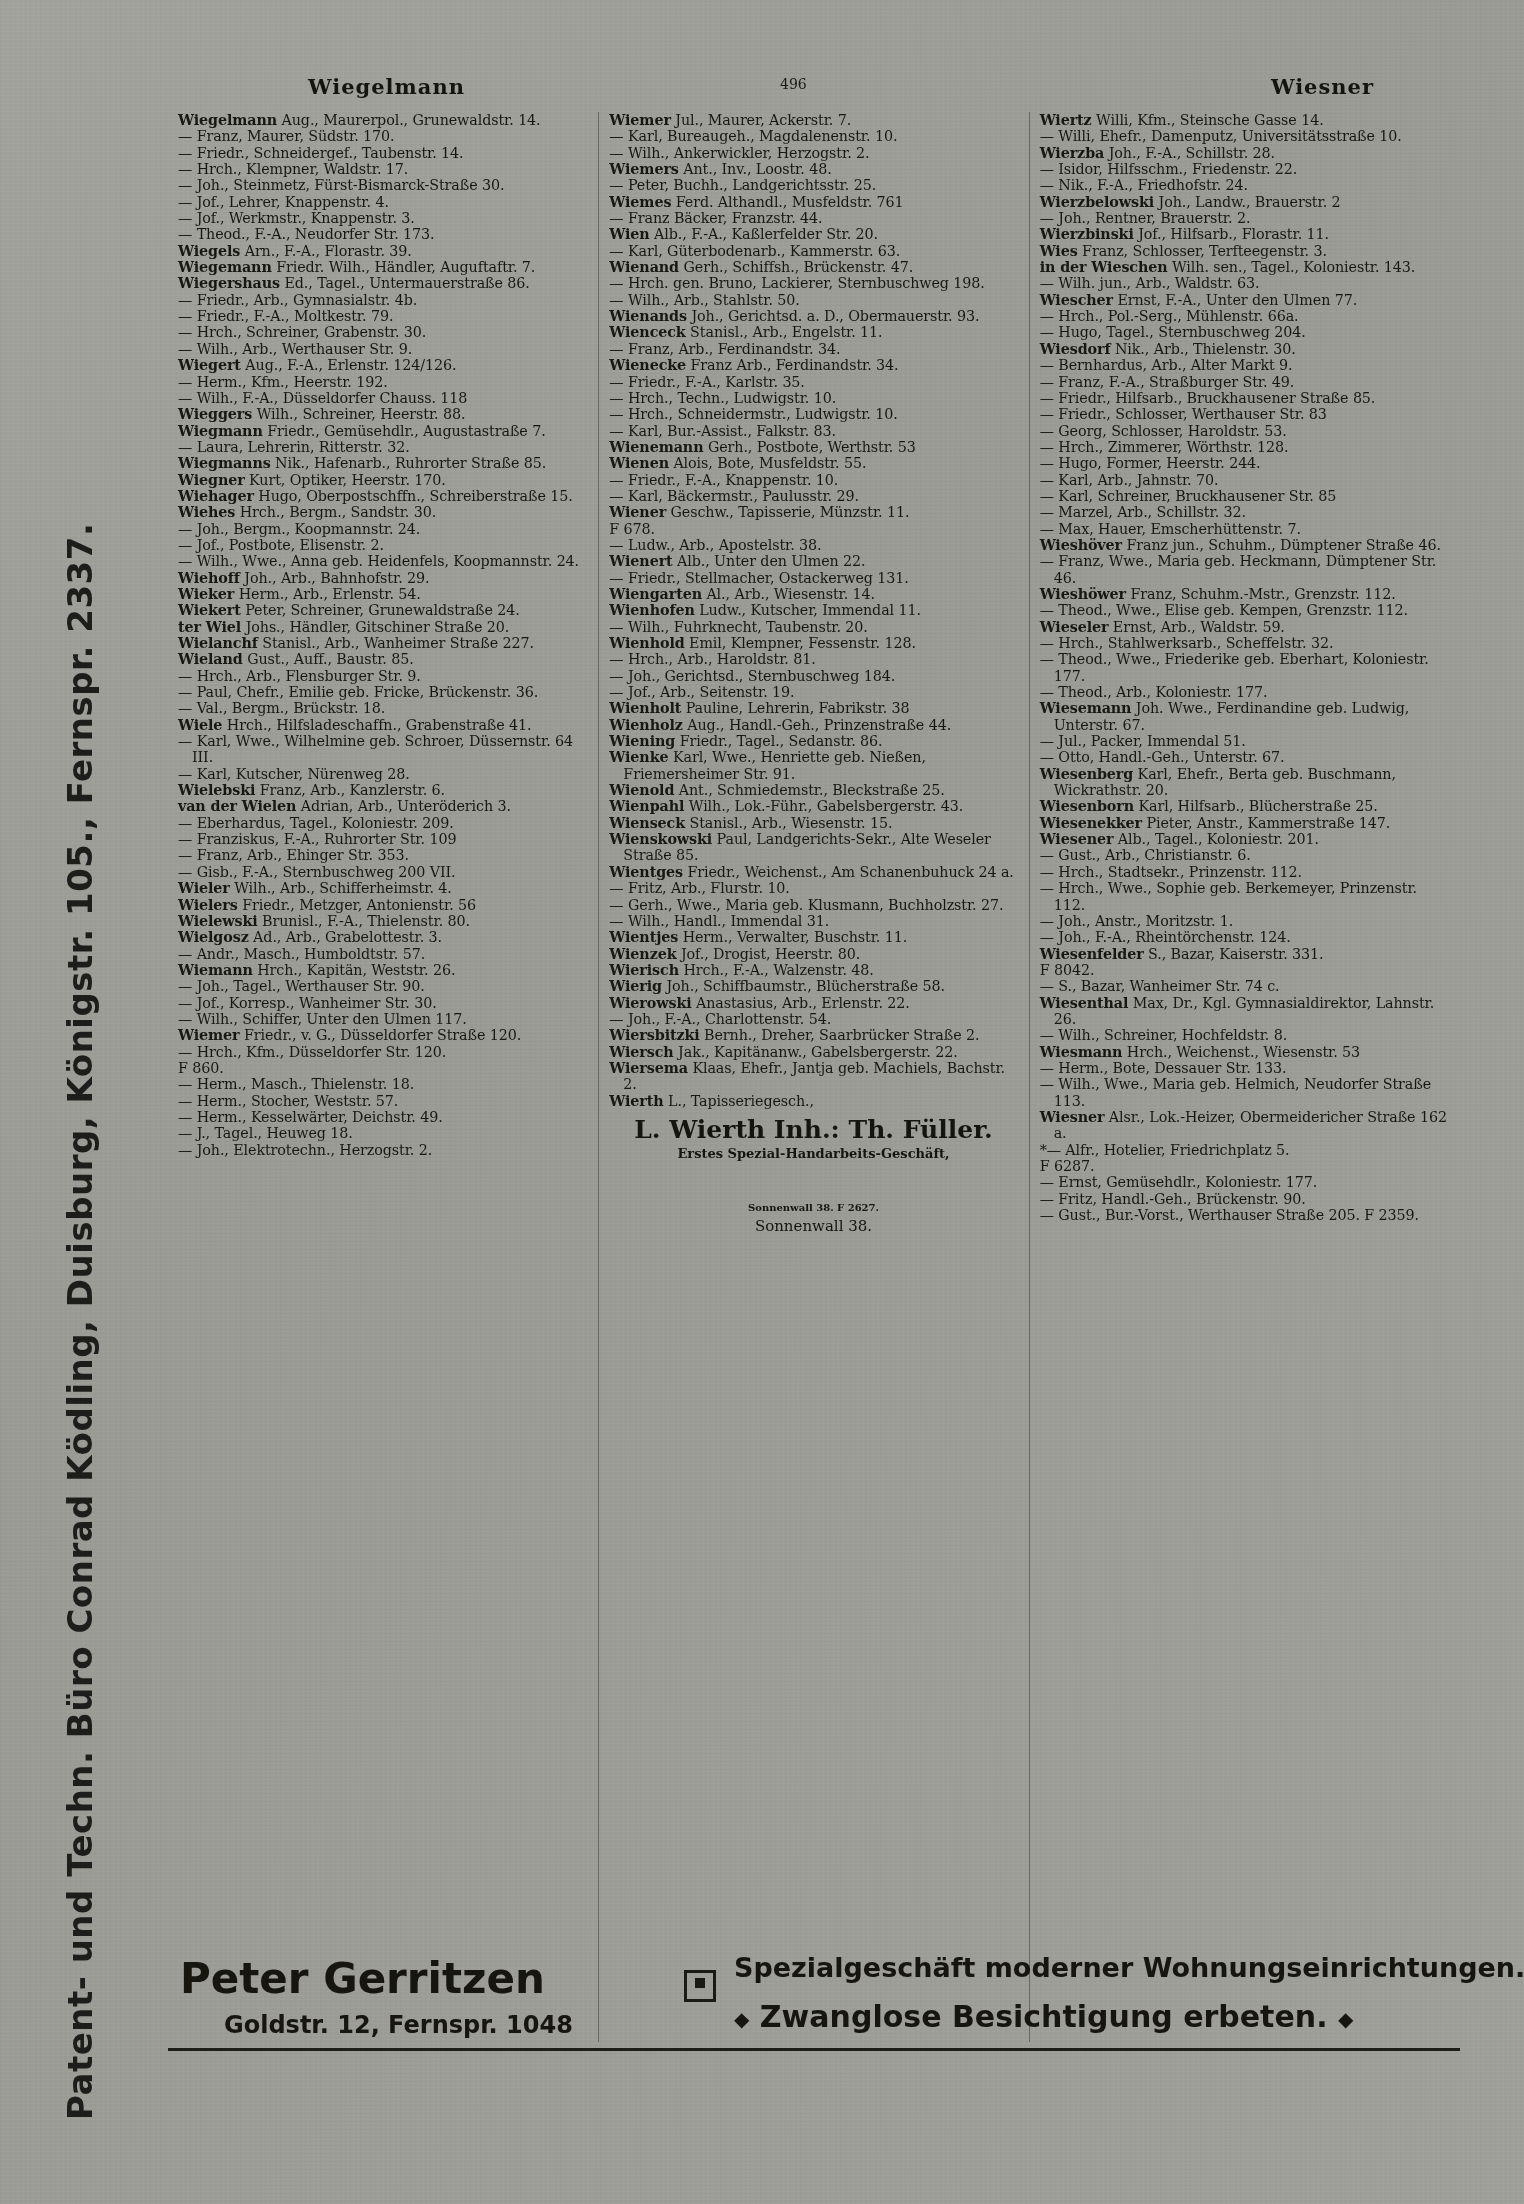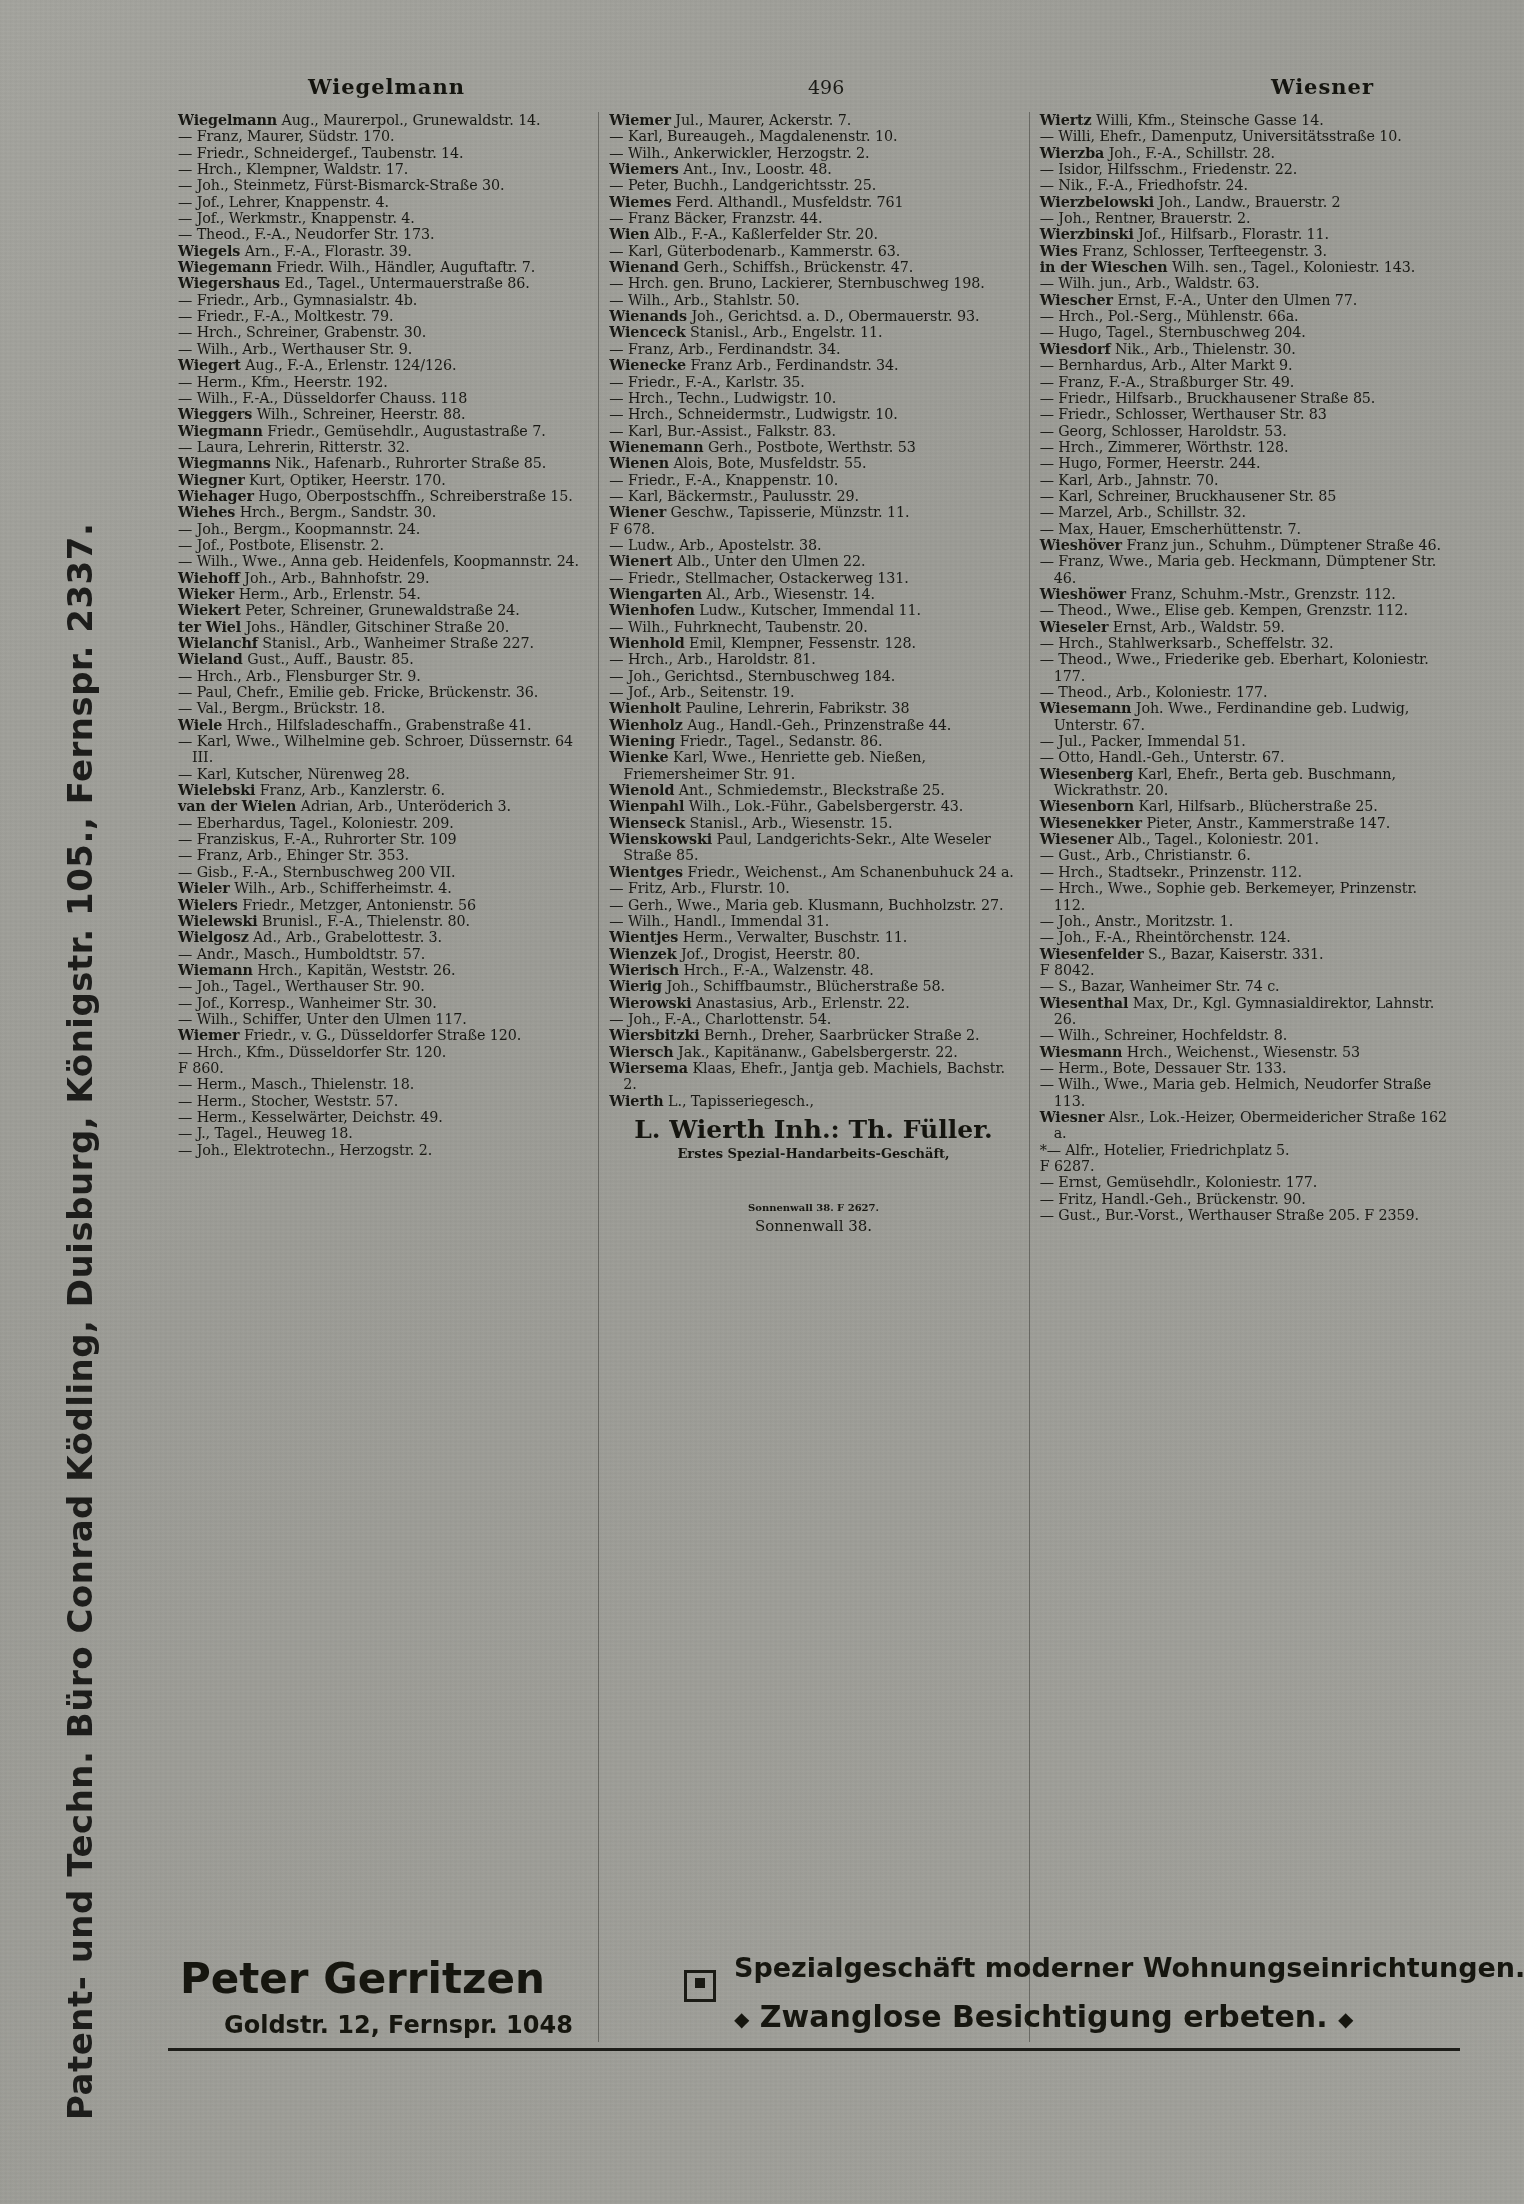--- a/index.html
+++ b/index.html
@@ -62,22 +62,22 @@
   }
   .header .hl {
     position: absolute; left: 148px; top: 0;
     font-family: "DejaVu Serif", serif;
     font-weight: bold;
     font-size: 21px;
     color: #15150f;
     letter-spacing: 1px;
   }
   .header .hc {
-    position: absolute; left: 648px; top: 2px;
-    font-size: 19px; color: #1b1b16; text-align: center;
+    position: absolute; left: 620px; top: 2px;
+    font-size: 14px; color: #1b1b16; text-align: center;
   }
   .header .hr {
     position: absolute; right: 86px; top: 0;
     font-weight: bold;
     font-size: 21px;
     color: #15150f;
     letter-spacing: 1px;
   }
 
   
@@ -231,21 +231,21 @@
   </div>
 
   <div class="columns">
     <div class="col" id="col0">
         <p class="entry hang"><b>Wiegelmann</b><span> Aug., Maurerpol., Grunewaldstr. 14.</span></p>
         <p class="entry hang"><span>— Franz, Maurer, Südstr. 170.</span></p>
         <p class="entry hang"><span>— Friedr., Schneidergef., Taubenstr. 14.</span></p>
         <p class="entry hang"><span>— Hrch., Klempner, Waldstr. 17.</span></p>
         <p class="entry hang"><span>— Joh., Steinmetz, Fürst-Bismarck-Straße 30.</span></p>
         <p class="entry hang"><span>— Jof., Lehrer, Knappenstr. 4.</span></p>
-        <p class="entry hang"><span>— Jof., Werkmstr., Knappenstr. 4.</span></p>
+        <p class="entry hang"><span>— Jof., Werkmstr., Knappenstr. 3.</span></p>
         <p class="entry hang"><span>— Theod., F.-A., Neudorfer Str. 173.</span></p>
         <p class="entry hang"><b>Wiegels</b><span> Arn., F.-A., Florastr. 39.</span></p>
         <p class="entry hang"><b>Wiegemann</b><span> Friedr. Wilh., Händler, Auguftaftr. 7.</span></p>
         <p class="entry hang"><b>Wiegershaus</b><span> Ed., Tagel., Untermauerstraße 86.</span></p>
         <p class="entry hang"><span>— Friedr., Arb., Gymnasialstr. 4b.</span></p>
         <p class="entry hang"><span>— Friedr., F.-A., Moltkestr. 79.</span></p>
         <p class="entry hang"><span>— Hrch., Schreiner, Grabenstr. 30.</span></p>
         <p class="entry hang"><span>— Wilh., Arb., Werthauser Str. 9.</span></p>
         <p class="entry hang"><b>Wiegert</b><span> Aug., F.-A., Erlenstr. 124/126.</span></p>
         <p class="entry hang"><span>— Herm., Kfm., Heerstr. 192.</span></p>

